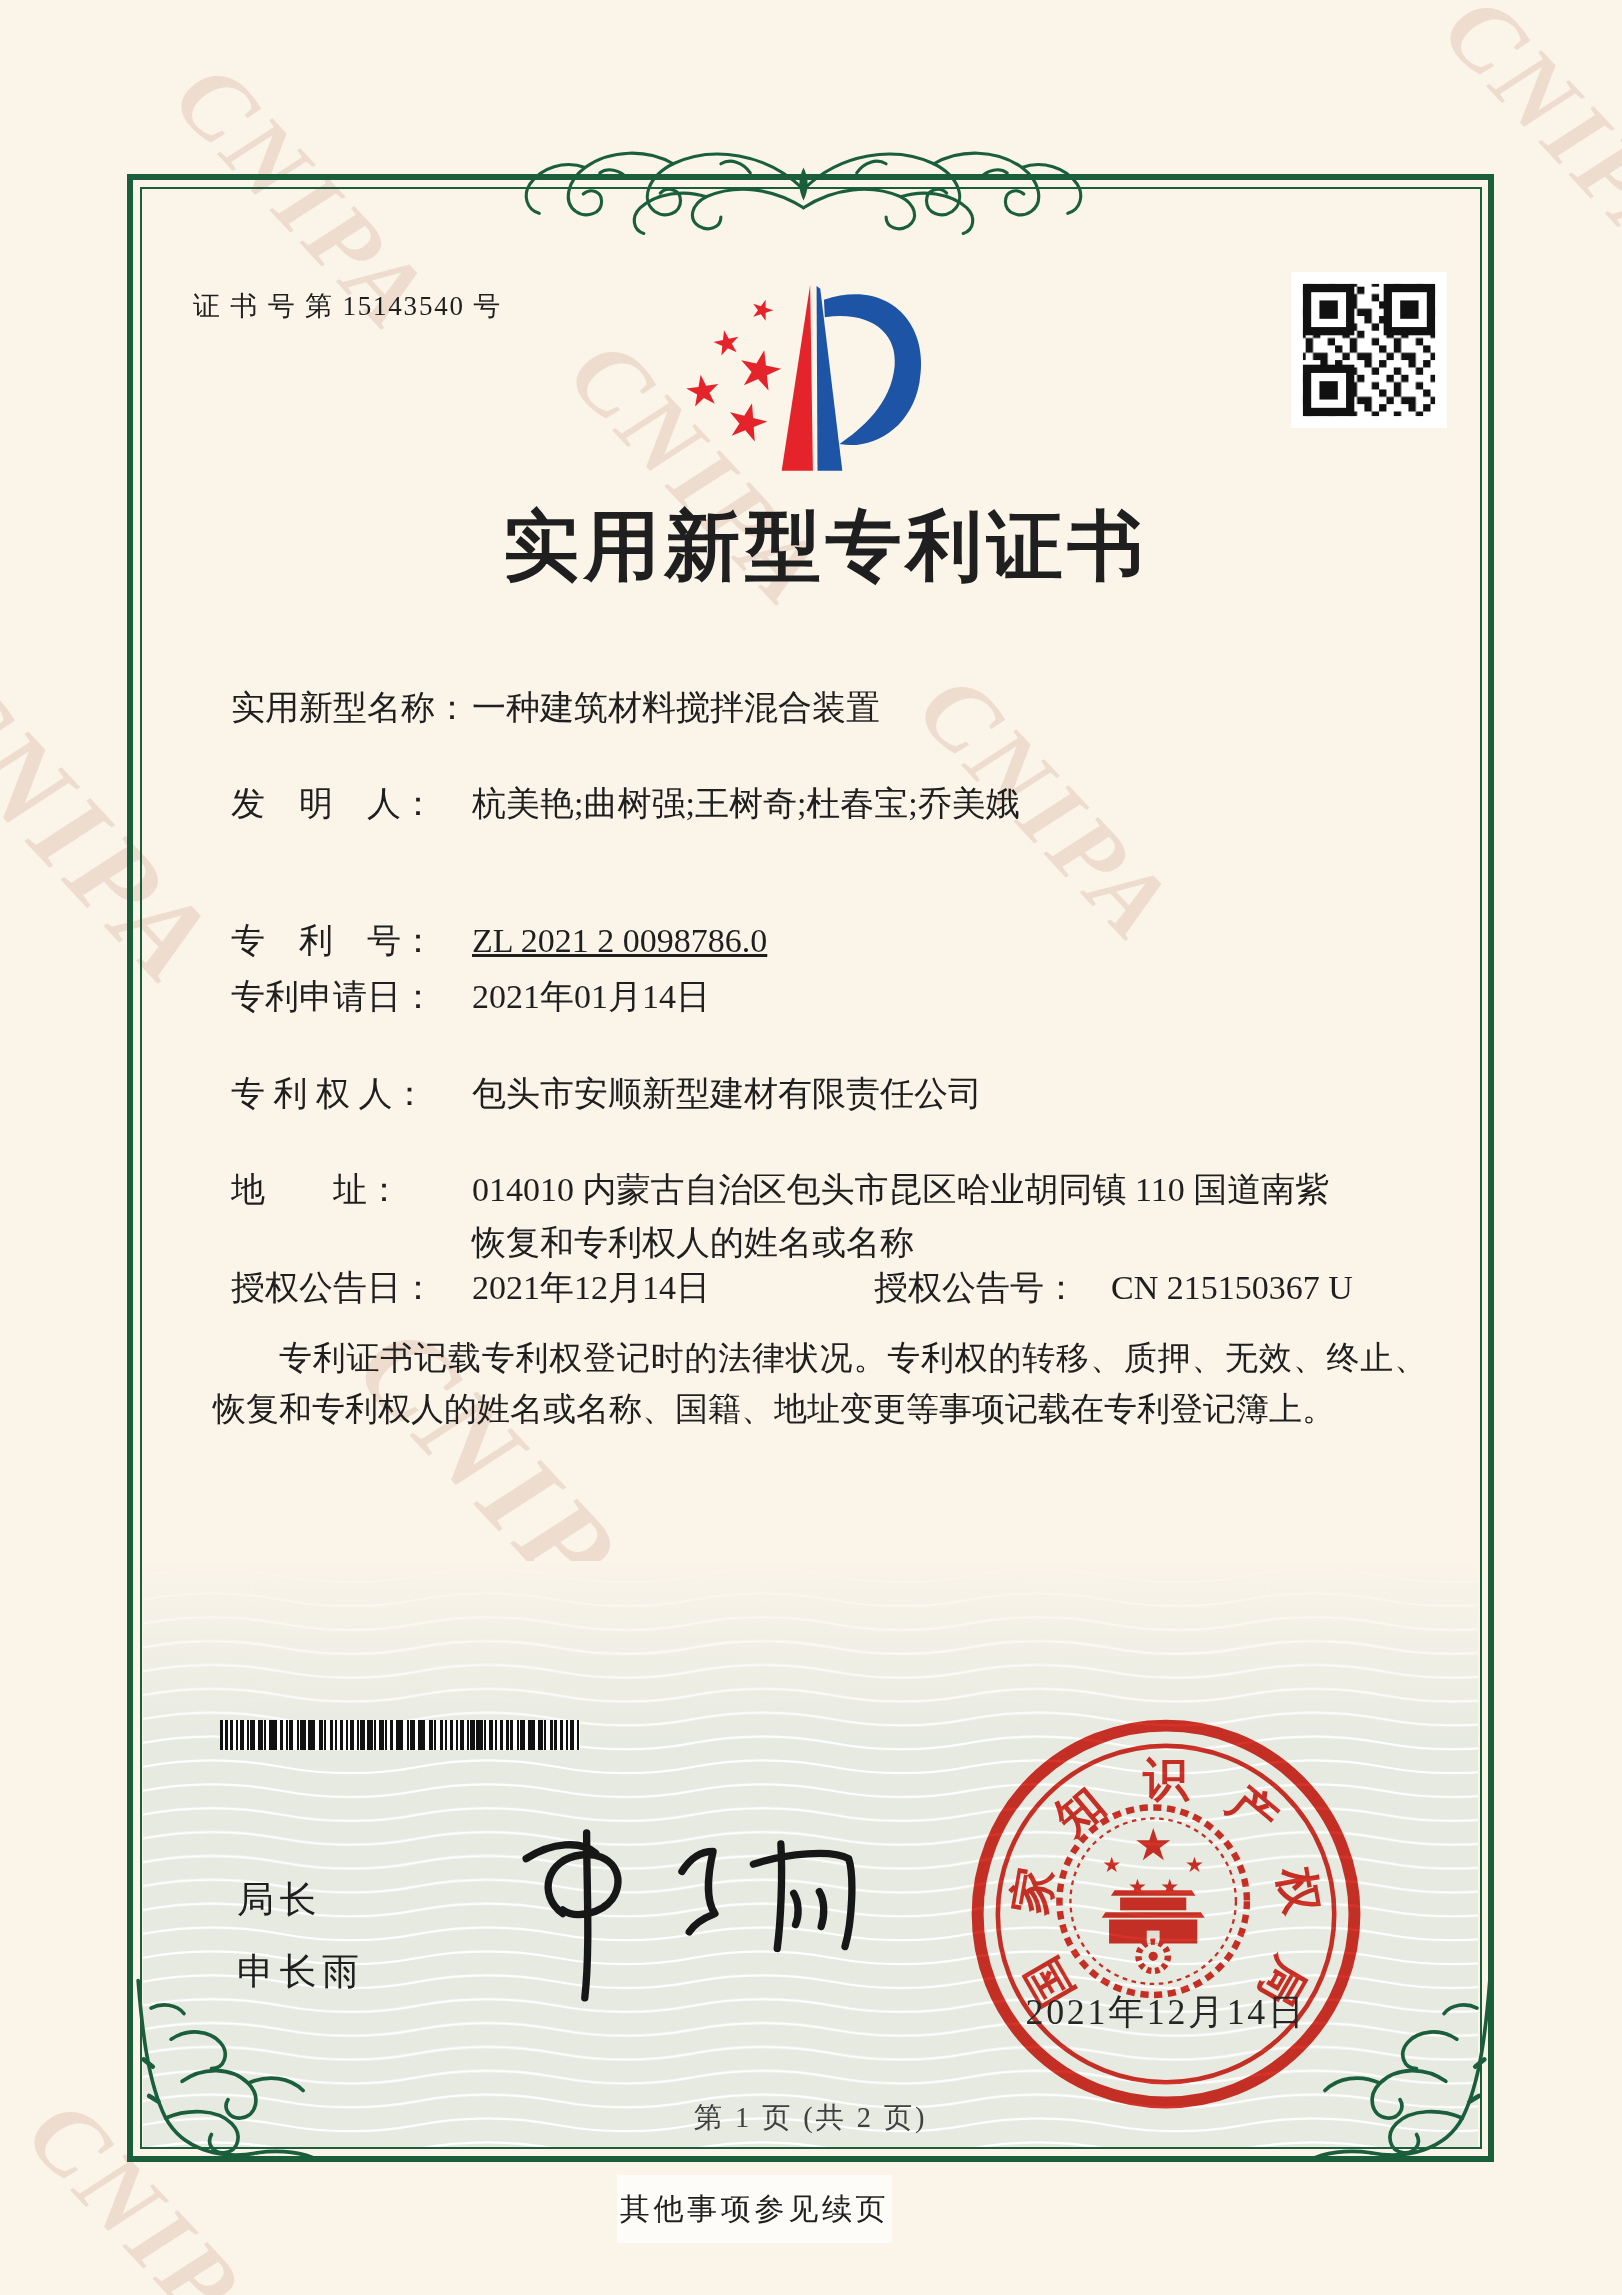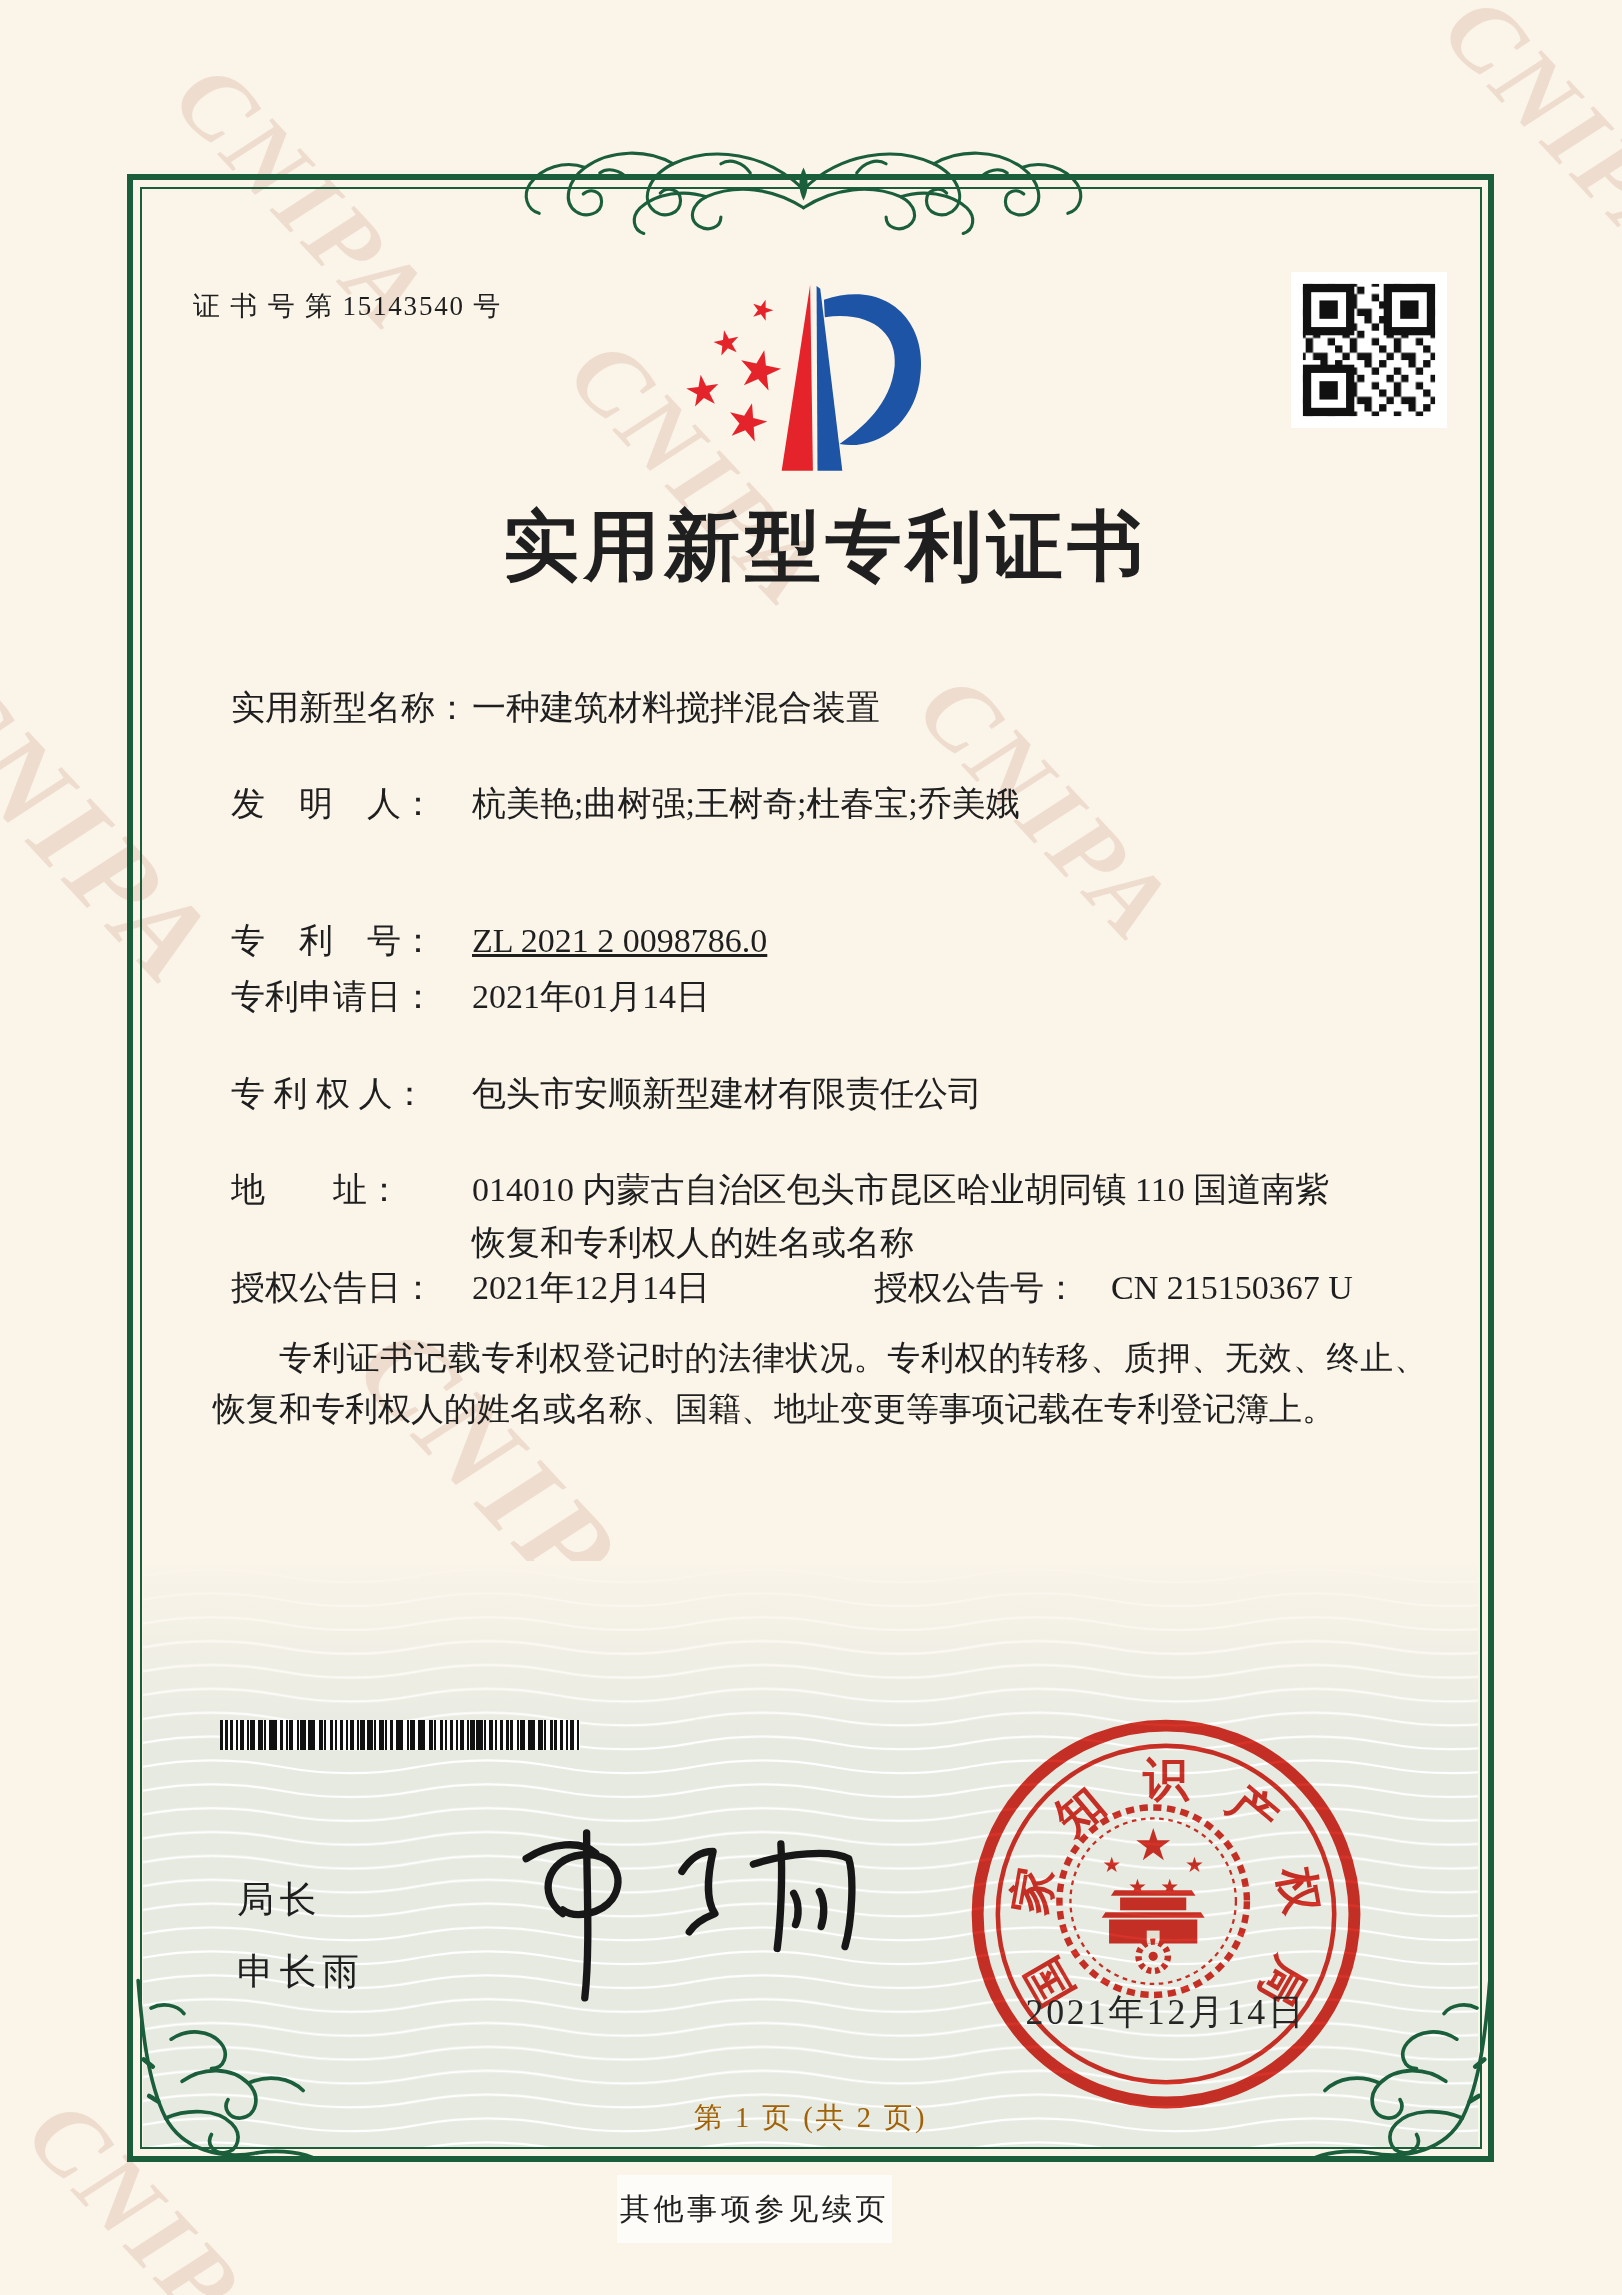--- a/index.html
+++ b/index.html
@@ -74,21 +74,21 @@
   }
   
   .signer-title{position:absolute; z-index:4; left:237px; top:1875px; font-size:37px; letter-spacing:5.5px;}
   .signer-name {position:absolute; z-index:4; left:237px; top:1947px; font-size:37px; letter-spacing:5.5px;}
   .sig{position:absolute; z-index:4; left:478px; top:1811px;}
   
   .seal{position:absolute; z-index:5; left:962px; top:1710px; mix-blend-mode:multiply; opacity:0.95;}
   
   .page-num{
     position:absolute; z-index:4; left:127px; top:2099px; width:1367px;
-    text-align:center; font-size:28.5px; color:#a16207; letter-spacing:2.8px;
+    text-align:center; font-size:28.5px; color:#404040; letter-spacing:2.8px;
   }
   .note-box{
     position:absolute; z-index:4; left:617px; top:2175px; width:275px; height:68px;
     background:#fdfcf8; text-align:center; line-height:68px; font-size:30px; letter-spacing:3.7px;
   }
 </style>
 </head>
 <body>
 
 <div class="page">

